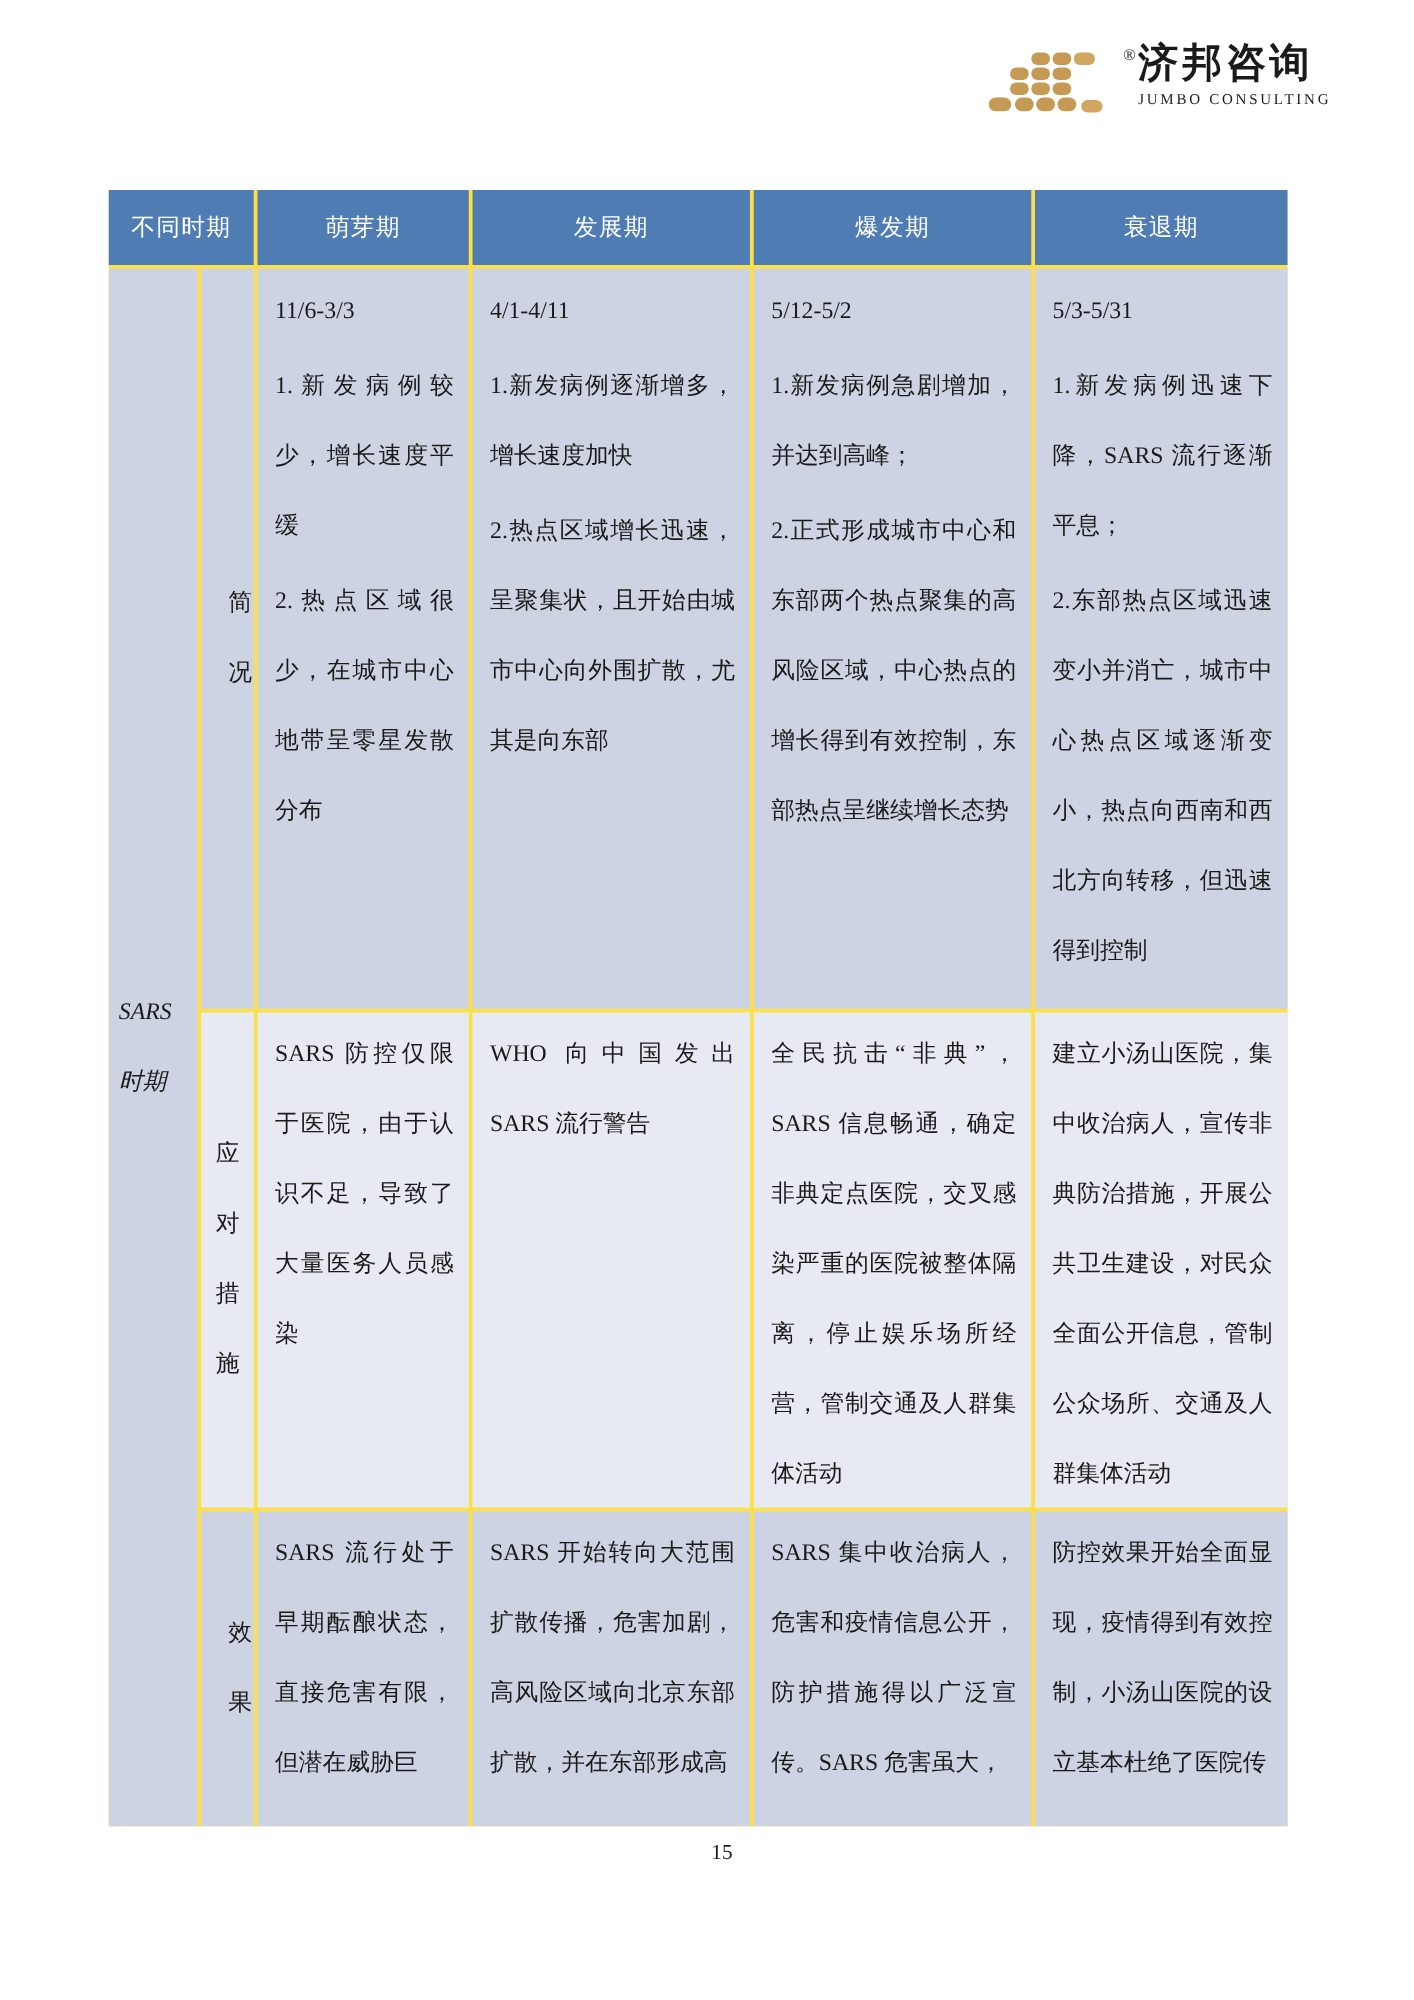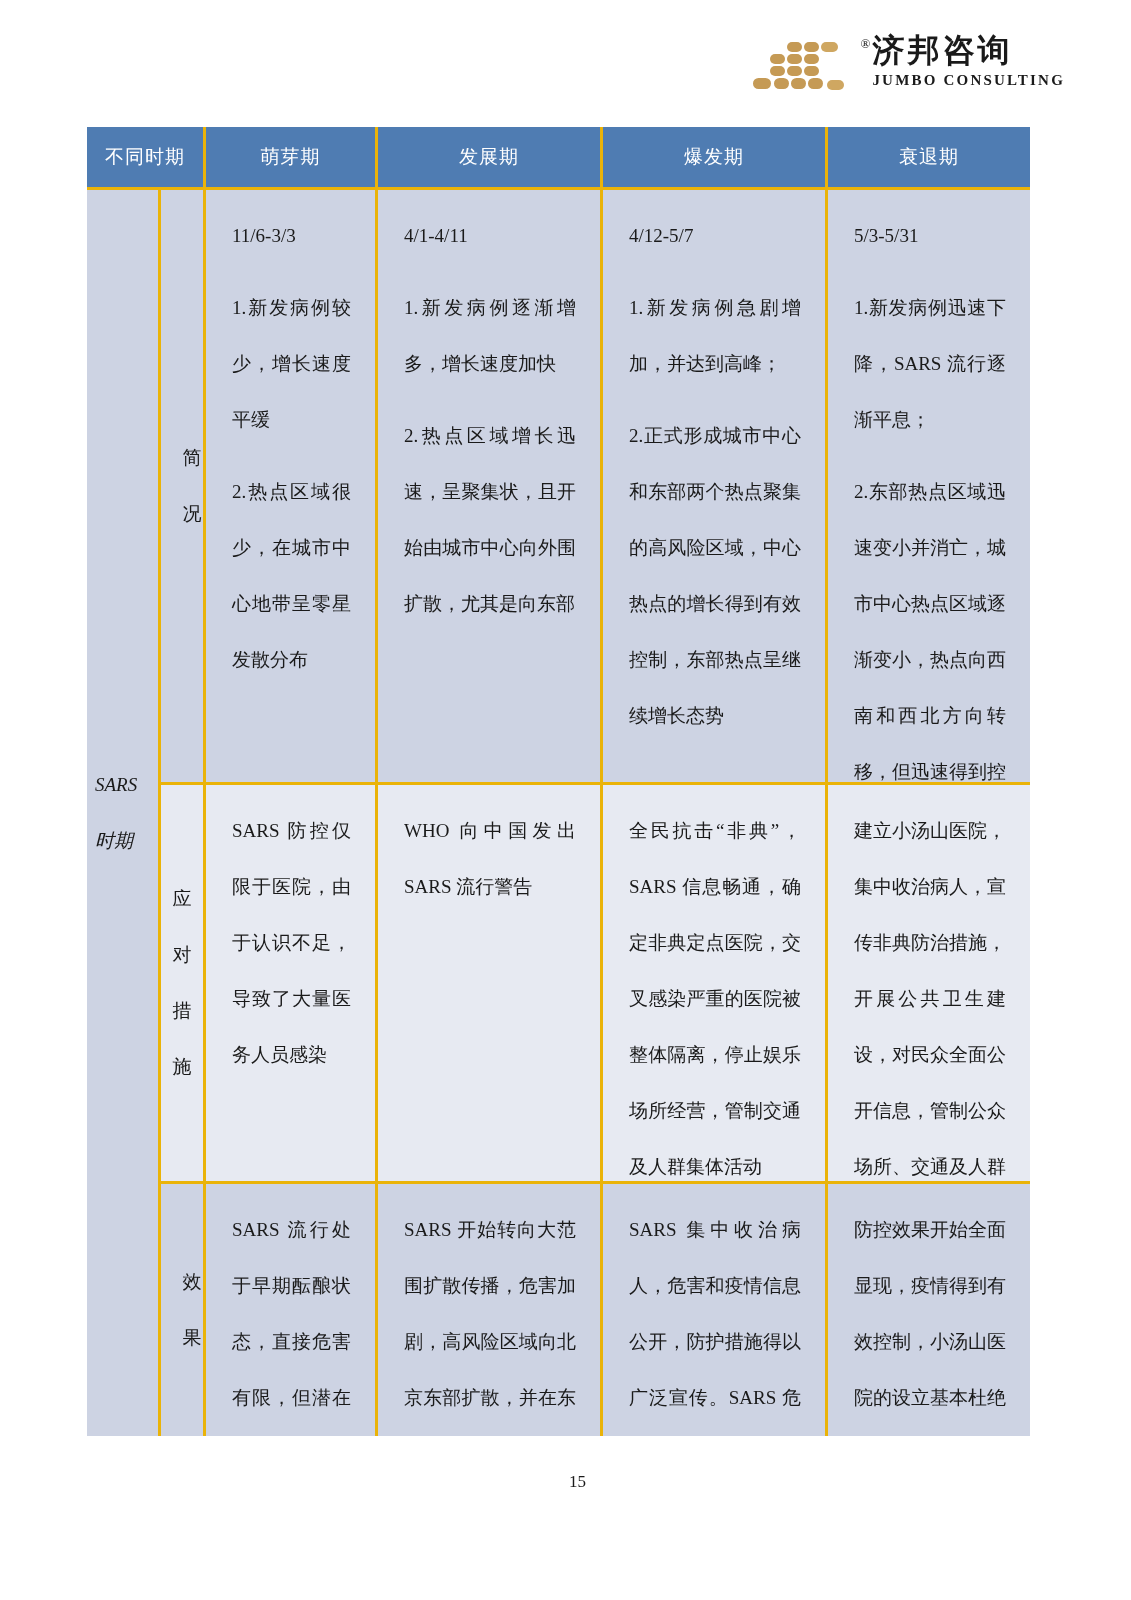--- a/index.html
+++ b/index.html
@@ -7,39 +7,39 @@
     font-family:"Liberation Serif","DejaVu Serif",serif; color:#1a1a1a; }
   .page { position:relative; width:1131px; height:1600px; background:#fff; overflow:hidden; }
 
   
   .logo { position:absolute; top:30px; right:66px; display:flex; align-items:flex-start; }
   .logo-icon { margin-top:8px; }
   .reg { font-size:13px; margin:6px 2px 0 2px; }
   .brand-text { display:flex; flex-direction:column; }
   .brand-cn { font-size:32px; font-weight:bold; letter-spacing:3px; line-height:40px;
     font-family:"Liberation Serif","DejaVu Serif",serif; }
-  .brand-en { font-size:15px; font-weight:bold; letter-spacing:2.2px; margin-top:2px; }
+  .brand-en { font-size:12px; font-weight:normal; letter-spacing:2.2px; margin-top:2px; }
 
   
-  .tbl { position:absolute; left:87px; top:127px;
+  .tbl { position:absolute; left:87px; top:152px;
     display:grid;
     grid-template-columns:71px 42px 169px 222px 222px 202px;
     grid-template-rows:60px 592px 396px 252px;
-    gap:3px; background:#eab308; font-size:19px; }
+    gap:3px; background:#fde047; font-size:19px; }
   .th { background:#4f7cb2; color:#ffffff; display:flex; align-items:center;
     justify-content:center; letter-spacing:1px; }
   .th-corner { grid-column:1 / 3; }
   .cell-odd { background:#cdd3e3;padding-left:20px; }
   .cell-even { background:#e7eaf2; }
   .group-cell { grid-column:1; grid-row:2 / 5; display:flex; align-items:center; padding-left:8px; }
   .group-inner { width:60px; line-height:56px;font-style:italic; }
   .vlabel { grid-column:2; display:flex; align-items:center; justify-content:center; }
   .vlabel-inner { width:20px; line-height:56px; text-align:center; word-break:break-all; }
   .cell { padding:2px 8px 0 10px; line-height:56px; text-align:justify; overflow:hidden; }
-  .cell p { margin:16px; text-align:justify; }
+  .cell p { margin:4px; text-align:justify; }
 
   
   .page-num { position:absolute; left:0; width:100%; top:1472px; text-align:center; font-size:17px;margin-left:12px; }
 </style>
 </head>
 <body>
 
 <div class="page">
 
   <div class="logo">
@@ -87,21 +87,21 @@
         <p>11/6-3/3</p>
         <p>1.新发病例较少，增长速度平缓</p>
         <p>2.热点区域很少，在城市中心地带呈零星发散分布</p>
       </div>
     <div class="cell cell-odd">
         <p>4/1-4/11</p>
         <p>1.新发病例逐渐增多，增长速度加快</p>
         <p>2.热点区域增长迅速，呈聚集状，且开始由城市中心向外围扩散，尤其是向东部</p>
       </div>
     <div class="cell cell-odd">
-        <p>4/12-5/7</p>
+        <p>5/12-5/2</p>
         <p>1.新发病例急剧增加，并达到高峰；</p>
         <p>2.正式形成城市中心和东部两个热点聚集的高风险区域，中心热点的增长得到有效控制，东部热点呈继续增长态势</p>
       </div>
     <div class="cell cell-odd">
         <p>5/3-5/31</p>
         <p>1.新发病例迅速下降，SARS 流行逐渐平息；</p>
         <p>2.东部热点区域迅速变小并消亡，城市中心热点区域逐渐变小，热点向西南和西北方向转移，但迅速得到控制</p>
       </div>
 
     <div class="vlabel cell-even">

